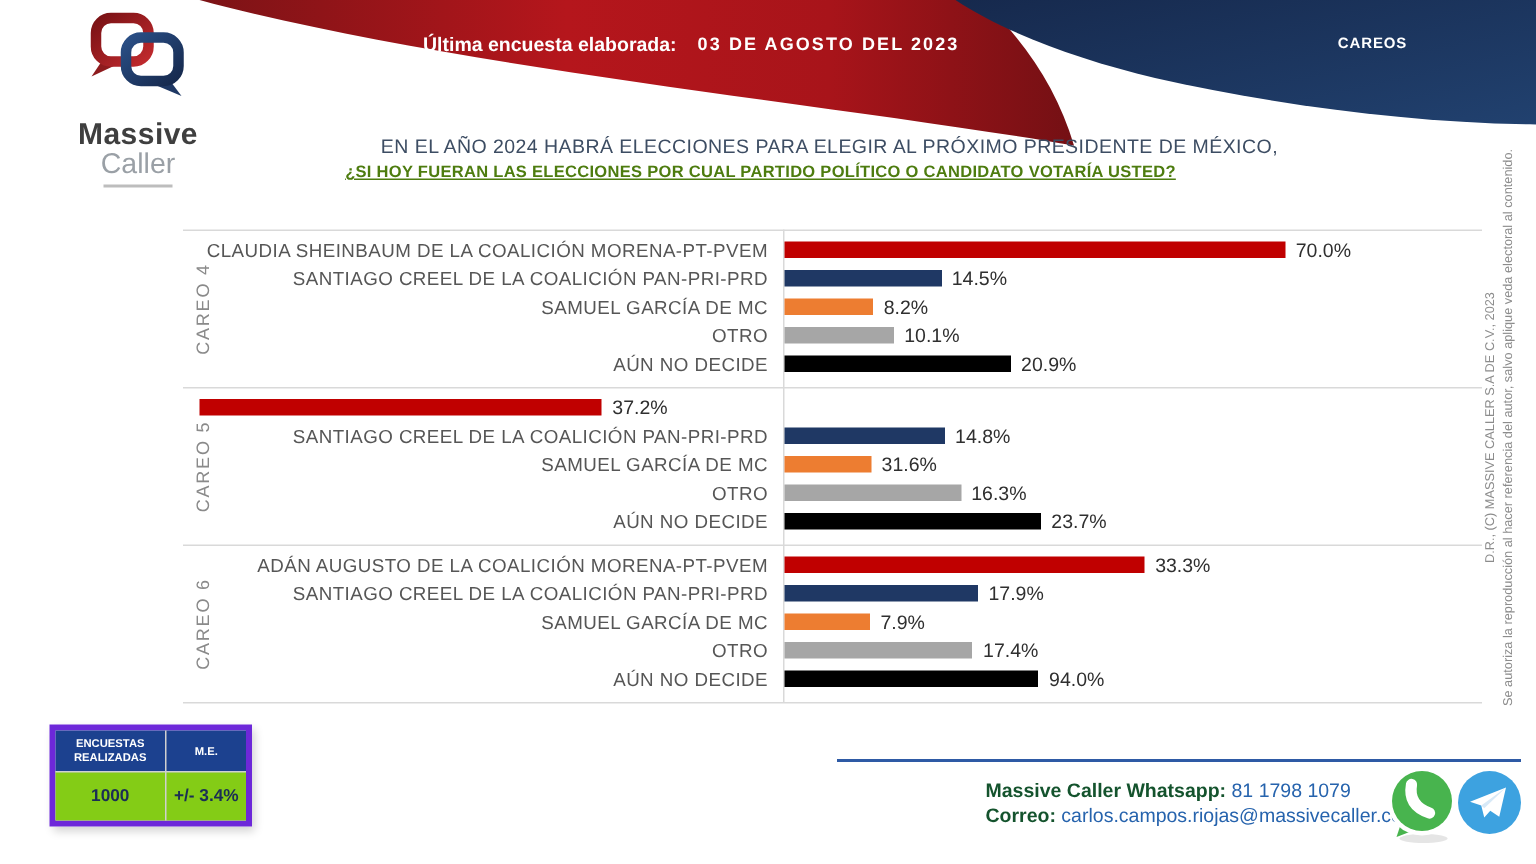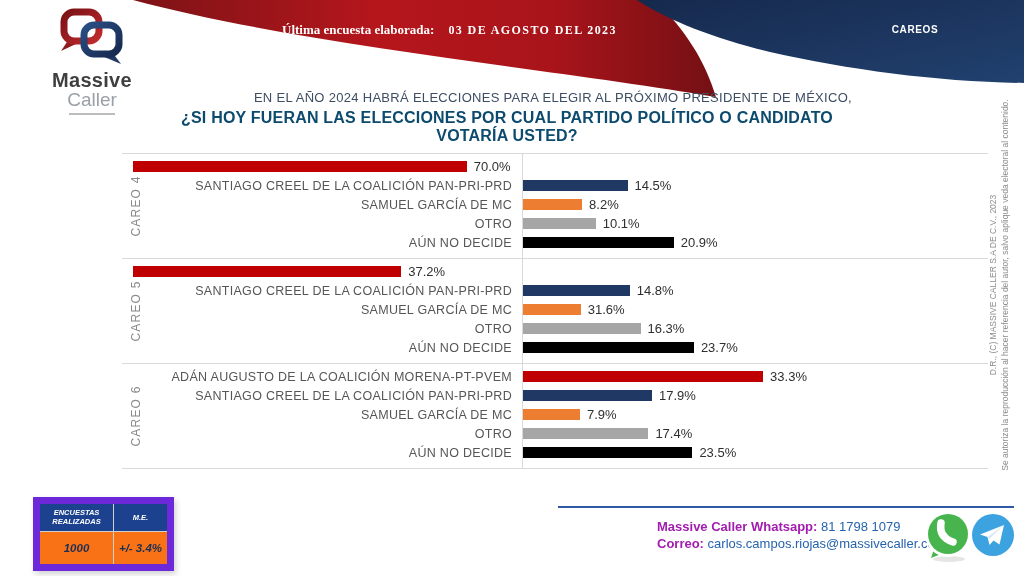--- a/index.html
+++ b/index.html
@@ -1,65 +1,65 @@
 <!DOCTYPE html>
 <html><head>
 <meta charset="utf-8">
 <style>
   html,body{margin:0;padding:0;background:#fff;}
   .canvas{position:relative;width:1024px;height:576px;background:#fff;overflow:hidden;
           font-family:"Liberation Sans",sans-serif;}
 
   
   .header-svg{position:absolute;left:0;top:0;width:1024px;height:120px;}
-  .hdr-last{position:absolute;left:282px;top:22px;color:#fff;display:flex;align-items:flex-end;gap:14px;font-family:Liberation Serif, serif;}
+  .hdr-last{position:absolute;left:282px;top:22px;color:#fff;display:flex;align-items:flex-start;gap:14px;}
   .hdr-last .lbl{font-size:13px;font-weight:bold;}
   .hdr-last .date{font-size:12px;font-weight:bold;letter-spacing:1.4px;}
   .hdr-badge{position:absolute;left:840px;top:24px;width:150px;text-align:center;
              color:#fff;font-size:10px;font-weight:bold;letter-spacing:.6px;}
 
   
   .logo{position:absolute;left:48px;top:8px;width:88px;text-align:center;}
   .logo svg{display:block;margin:0 auto;}
-  .logo .l1{font-size:20px;font-weight:bold;color:#3f3f3f;letter-spacing:.3px;line-height:20px;margin-top:2px;}
+  .logo .l1{font-size:20px;font-weight:bold;color:#3f3f3f;letter-spacing:.3px;line-height:20px;margin-top:12px;}
   .logo .l2{font-size:19px;color:#9aa0a6;line-height:19px;margin-top:0px;}
   .logo .tag{width:46px;height:2px;background:#bdbdbd;margin:4px auto 0 auto;}
 
   
   .title{position:absolute;left:162px;top:90px;width:690px;text-align:center;}
   .title .t1{font-size:13px;color:#3d4d63;letter-spacing:.3px;text-align:right;}
-  .title .t2{font-size:16px;font-weight:bold;color:#0c4a6e;letter-spacing:.2px;margin-top:4px;}
+  .title .t2{font-size:11px;font-weight:bold;color:#4d7c0f;letter-spacing:.2px;margin-top:4px;text-decoration:underline;}
 
   
   .chart{position:absolute;left:122px;top:153px;width:866px;height:315px;
          border-bottom:1px solid #d9d9d9;}
   .chart .vaxis{position:absolute;left:400px;top:0;bottom:0;width:1px;background:#d9d9d9;}
   .careo-group{position:relative;height:105px;border-top:1px solid #d9d9d9;box-sizing:border-box;padding-top:3px;}
   .careo-side{position:absolute;left:0;top:0;width:28px;height:100%;
               display:flex;align-items:center;justify-content:center;}
   .careo-side span{transform:rotate(-90deg);white-space:nowrap;font-size:12px;color:#8a8a8a;letter-spacing:1.2px;}
   .bar-row{height:19px;display:flex;align-items:center;}
   .bar-label{width:390px;text-align:right;font-size:12.5px;color:#565656;letter-spacing:.3px;
              white-space:nowrap;overflow:visible;}
   .bar-rect{height:11px;margin-left:11px;flex:0 0 auto;}
   .bar-value{margin-left:7px;font-size:13px;color:#2f2f2f;white-space:nowrap;}
 
   
-  .stats{position:absolute;left:33px;top:497px;display:grid;grid-template-columns:73px 54px;
-         box-shadow:2px 3px 6px rgba(0,0,0,.18);background:#fff;border:7px solid #6d28d9;font-style:italic;}
+  .stats{position:absolute;left:33px;top:483px;display:grid;grid-template-columns:73px 54px;
+         box-shadow:2px 3px 6px rgba(0,0,0,.18);background:#fff;border:4px solid #6d28d9;}
   .stats .h{background:#1c418f;color:#fff;font-size:7.5px;font-weight:bold;text-align:center;
             padding:4px 2px;line-height:1.25;display:flex;flex-direction:column;justify-content:center;}
-  .stats .v{background:#f97316;color:#1b2e55;font-size:11.5px;font-weight:bold;text-align:center;
+  .stats .v{background:#84cc16;color:#1b2e55;font-size:11.5px;font-weight:bold;text-align:center;
             padding:10px 2px;border-top:1px solid #d0d0d0;}
   .stats .v.c2,.stats .h.c2{border-left:1px solid #d0d0d0;}
 
   
   .blue-rule{position:absolute;left:558px;top:506px;width:456px;height:2px;background:#2e5aa5;}
   .contact{position:absolute;left:657px;top:518px;font-size:13px;line-height:17px;}
-  .contact .b{font-weight:bold;color:#a21caf;}
+  .contact .b{font-weight:bold;color:#14532d;}
   .contact .val{color:#2663ad;}
   .soc{position:absolute;}
 
   
   .copyright{position:absolute;left:785px;top:272px;width:430px;height:26px;
              transform:rotate(-90deg);text-align:center;color:#8c8c8c;font-size:8.5px;line-height:12px;}
 </style>
 </head>
 <body>
 
@@ -114,20 +114,21 @@
     <div class="t2">¿SI HOY FUERAN LAS ELECCIONES POR CUAL PARTIDO POLÍTICO O CANDIDATO VOTARÍA USTED?</div>
   </div>
 
   <div class="chart" id="chart">
     <div class="vaxis"></div>
   <div class="careo-group">
         <div class="careo-side">
           <span>CAREO 4</span>
         </div>
         <div class="bar-row">
+          <div class="bar-label">CLAUDIA SHEINBAUM DE LA COALICIÓN MORENA-PT-PVEM</div>
           <div class="bar-rect" style="width: 333.8px; background: rgb(192, 0, 0);"></div>
           <div class="bar-value">70.0%</div>
         </div>
         <div class="bar-row">
           <div class="bar-label">SANTIAGO CREEL DE LA COALICIÓN PAN-PRI-PRD</div>
           <div class="bar-rect" style="width: 104.5px; background: rgb(31, 56, 100);"></div>
           <div class="bar-value">14.5%</div>
         </div>
         <div class="bar-row">
           <div class="bar-label">SAMUEL GARCÍA DE MC</div>
@@ -194,21 +195,21 @@
           <div class="bar-value">7.9%</div>
         </div>
         <div class="bar-row">
           <div class="bar-label">OTRO</div>
           <div class="bar-rect" style="width: 125.4px; background: rgb(166, 166, 166);"></div>
           <div class="bar-value">17.4%</div>
         </div>
         <div class="bar-row">
           <div class="bar-label">AÚN NO DECIDE</div>
           <div class="bar-rect" style="width: 169.4px; background: rgb(0, 0, 0);"></div>
-          <div class="bar-value">23.5%</div>
+          <div class="bar-value">94.0%</div>
         </div>
       </div>
     </div>
 
   <div class="stats">
     <div class="h c1">
       <span>ENCUESTAS</span>
       <span>REALIZADAS</span>
     </div>
     <div class="h c2">M.E.</div>

